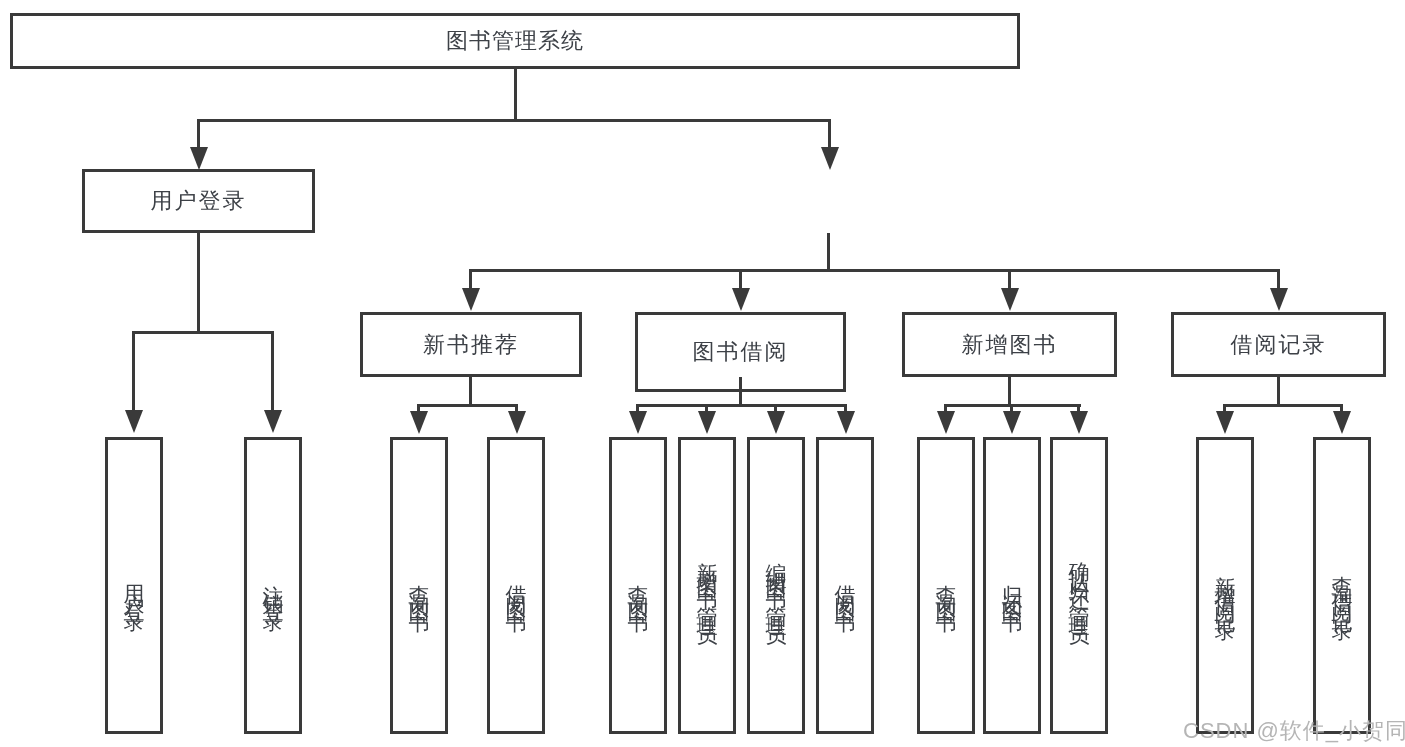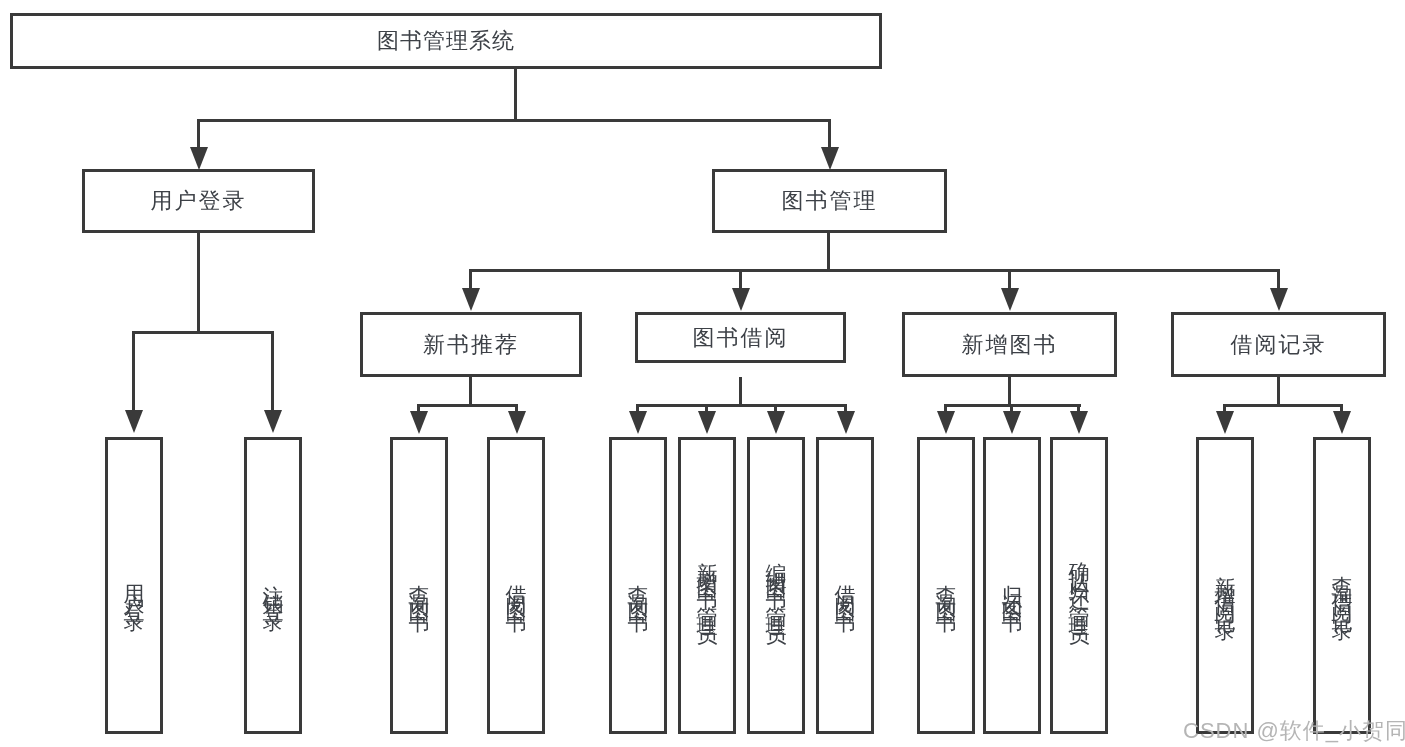--- a/index.html
+++ b/index.html
@@ -57,52 +57,51 @@
     letter-spacing:1px;
     z-index:10;
     white-space:nowrap;
   }
 </style>
 </head>
 <body>
 
 <div class="canvas">
 
-  <div class="box root" style="left:10px;top:13px;width:872px;height:56px;">图书管理系统</div>
+  <div class="box root" style="left:10px;top:13px;width:1010px;height:56px;">图书管理系统</div>
 
   <div class="vline" style="left:514px;top:68px;height:53px;"></div>
   <div class="hline" style="left:197px;top:119px;width:634px;"></div>
   <div class="vline" style="left:197px;top:119px;height:32px;"></div>
   <div class="ahead" style="left:190px;top:147px;"></div>
   <div class="vline" style="left:828px;top:119px;height:32px;"></div>
   <div class="ahead" style="left:821px;top:147px;"></div>
 
   <div class="box" style="left:82px;top:169px;width:233px;height:64px;">用户登录</div>
-  <div class="box" style="left:712px;top:169px;width:235px;height:64px;">图书管理</div>
 
   <div class="vline" style="left:197px;top:233px;height:100px;"></div>
   <div class="hline" style="left:132px;top:331px;width:142px;"></div>
   <div class="vline" style="left:132px;top:331px;height:82px;"></div>
   <div class="ahead" style="left:125px;top:410px;"></div>
   <div class="vline" style="left:271px;top:331px;height:82px;"></div>
   <div class="ahead" style="left:264px;top:410px;"></div>
 
   <div class="vline" style="left:827px;top:233px;height:39px;"></div>
   <div class="hline" style="left:469px;top:269px;width:811px;"></div>
   <div class="vline" style="left:469px;top:269px;height:22px;"></div>
   <div class="ahead" style="left:462px;top:288px;"></div>
   <div class="vline" style="left:739px;top:269px;height:22px;"></div>
   <div class="ahead" style="left:732px;top:288px;"></div>
   <div class="vline" style="left:1008px;top:269px;height:22px;"></div>
   <div class="ahead" style="left:1001px;top:288px;"></div>
   <div class="vline" style="left:1277px;top:269px;height:22px;"></div>
   <div class="ahead" style="left:1270px;top:288px;"></div>
 
   <div class="box" style="left:360px;top:312px;width:222px;height:65px;">新书推荐</div>
-  <div class="box" style="left:635px;top:312px;width:211px;height:51px;">图书借阅</div>
+  <div class="box" style="left:635px;top:312px;width:211px;height:80px;">图书借阅</div>
   <div class="box" style="left:902px;top:312px;width:215px;height:65px;">新增图书</div>
   <div class="box" style="left:1171px;top:312px;width:215px;height:65px;">借阅记录</div>
 
   <div class="vline" style="left:469px;top:377px;height:29px;"></div>
   <div class="hline" style="left:417px;top:404px;width:101px;"></div>
   <div class="vline" style="left:417px;top:404px;height:10px;"></div>
   <div class="ahead" style="left:410px;top:411px;"></div>
   <div class="vline" style="left:515px;top:404px;height:10px;"></div>
   <div class="ahead" style="left:508px;top:411px;"></div>
 

